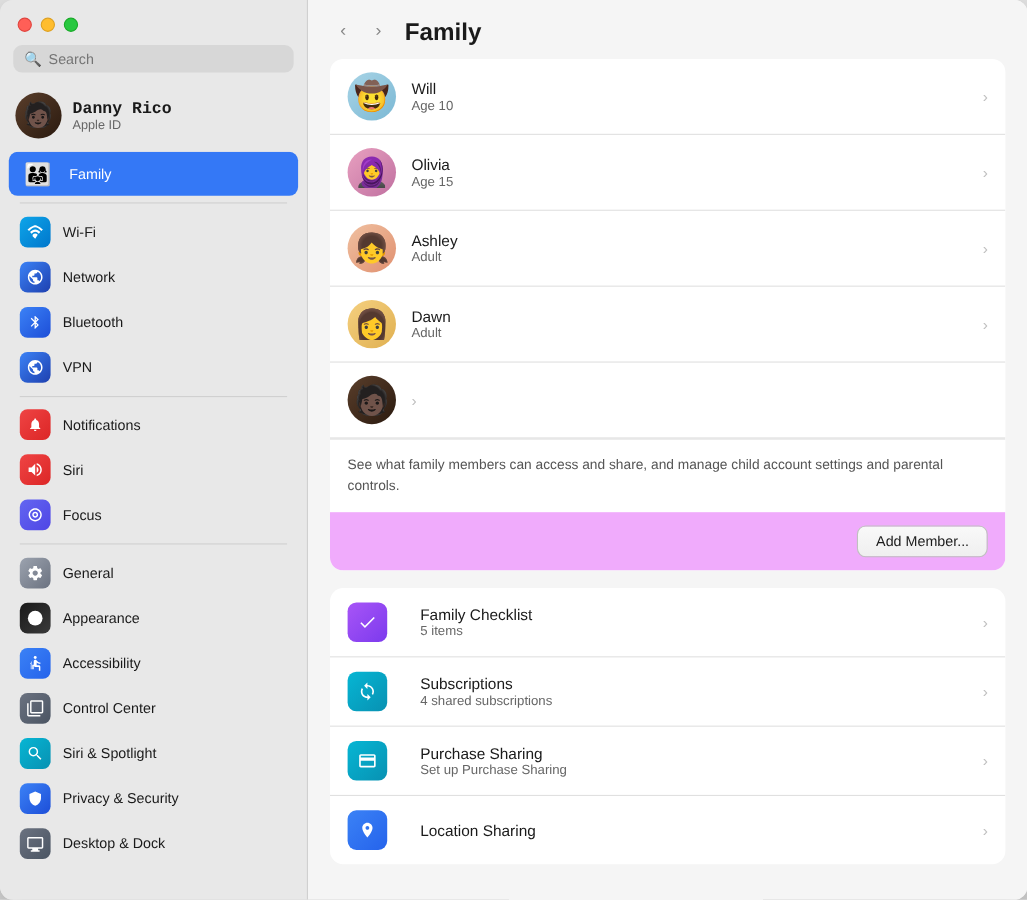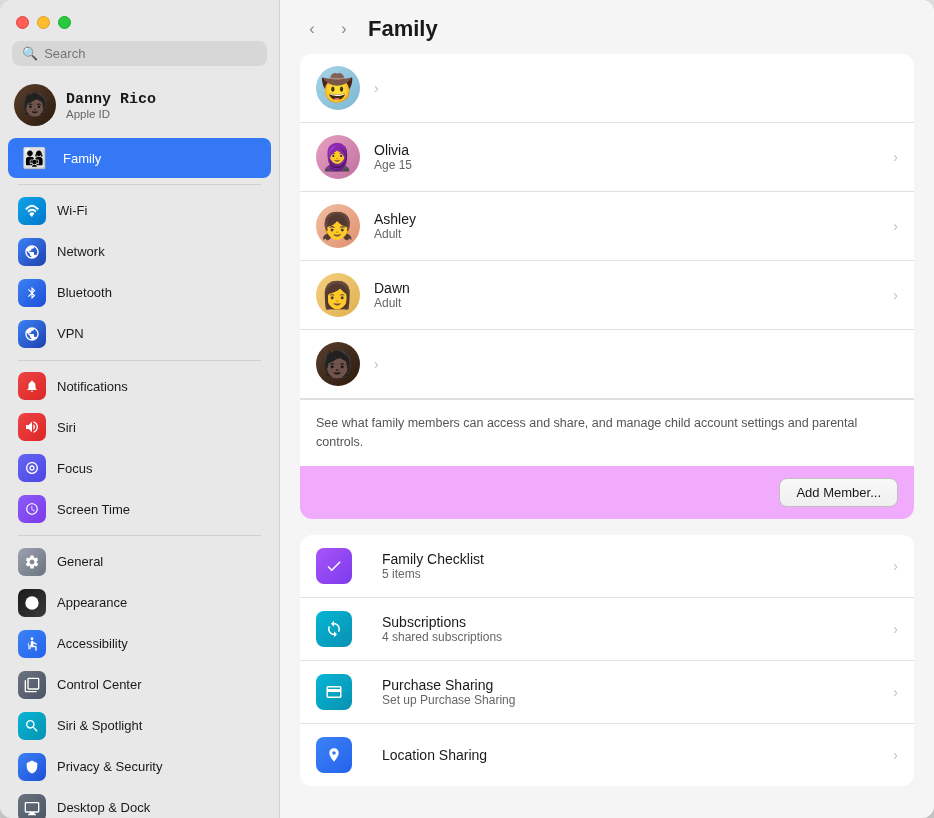--- a/index.html
+++ b/index.html
@@ -401,28 +401,20 @@
       <div class="sidebar-item">
         <div class="item-icon icon-focus">
           <svg width="16" height="16" viewBox="0 0 24 24" fill="white">
             <path d="M12 3c-4.97 0-9 4.03-9 9s4.03 9 9 9 9-4.03 9-9-4.03-9-9-9zm0 16c-3.86 0-7-3.14-7-7s3.14-7 7-7 7 3.14 7 7-3.14 7-7 7z"></path>
             <path d="M12 8c-2.21 0-4 1.79-4 4s1.79 4 4 4 4-1.79 4-4-1.79-4-4-4zm0 6c-1.1 0-2-.9-2-2s.9-2 2-2 2 .9 2 2-.9 2-2 2z"></path>
           </svg>
         </div>
         <span class="item-label">Focus</span>
       </div>
 
-      <div class="sidebar-item">
-        <div class="item-icon icon-screentime">
-          <svg width="14" height="16" viewBox="0 0 24 24" fill="white">
-            <path d="M11.99 2C6.47 2 2 6.48 2 12s4.47 10 9.99 10C17.52 22 22 17.52 22 12S17.52 2 11.99 2zM12 20c-4.42 0-8-3.58-8-8s3.58-8 8-8 8 3.58 8 8-3.58 8-8 8zm.5-13H11v6l5.25 3.15.75-1.23-4.5-2.67V7z"></path>
-          </svg>
-        </div>
-        <span class="item-label">Screen Time</span>
-      </div>
 
       <div class="divider-line"></div>
 
       <div class="sidebar-item">
         <div class="item-icon icon-general">
           <svg width="16" height="16" viewBox="0 0 24 24" fill="white">
             <path d="M19.14 12.94c.04-.3.06-.61.06-.94 0-.32-.02-.64-.07-.94l2.03-1.58c.18-.14.23-.41.12-.61l-1.92-3.32c-.12-.22-.37-.29-.59-.22l-2.39.96c-.5-.38-1.03-.7-1.62-.94l-.36-2.54c-.04-.24-.24-.41-.48-.41h-3.84c-.24 0-.43.17-.47.41l-.36 2.54c-.59.24-1.13.57-1.62.94l-2.39-.96c-.22-.08-.47 0-.59.22L2.74 8.87c-.12.21-.08.47.12.61l2.03 1.58c-.05.3-.09.63-.09.94s.02.64.07.94l-2.03 1.58c-.18.14-.23.41-.12.61l1.92 3.32c.12.22.37.29.59.22l2.39-.96c.5.38 1.03.7 1.62.94l.36 2.54c.05.24.24.41.48.41h3.84c.24 0 .44-.17.47-.41l.36-2.54c.59-.24 1.13-.56 1.62-.94l2.39.96c.22.08.47 0 .59-.22l1.92-3.32c.12-.22.07-.47-.12-.61l-2.01-1.58zM12 15.6c-1.98 0-3.6-1.62-3.6-3.6s1.62-3.6 3.6-3.6 3.6 1.62 3.6 3.6-1.62 3.6-3.6 3.6z"></path>
           </svg>
         </div>
         <span class="item-label">General</span>
@@ -492,20 +484,24 @@
       <button class="nav-btn">›</button>
       <span class="main-title">Family</span>
     </div>
 
     <div class="content-scroll">
 
       <div class="card">
 
         <div class="member-row">
           <div class="member-avatar av-will">🤠</div>
+          <div class="member-info">
+            <div class="member-name">Will</div>
+            <div class="member-role">Age 10</div>
+          </div>
           <span class="chevron-right">›</span>
         </div>
 
         <div class="member-row">
           <div class="member-avatar av-olivia">🧕</div>
           <div class="member-info">
             <div class="member-name">Olivia</div>
             <div class="member-role">Age 15</div>
           </div>
           <span class="chevron-right">›</span>

